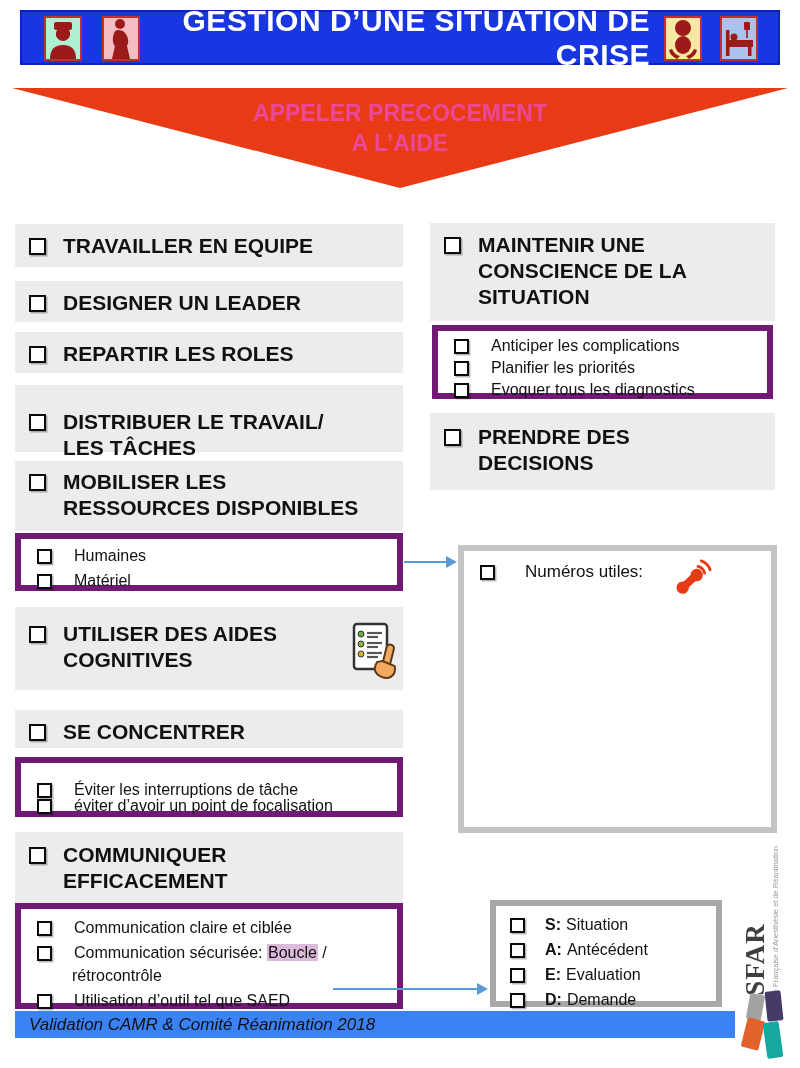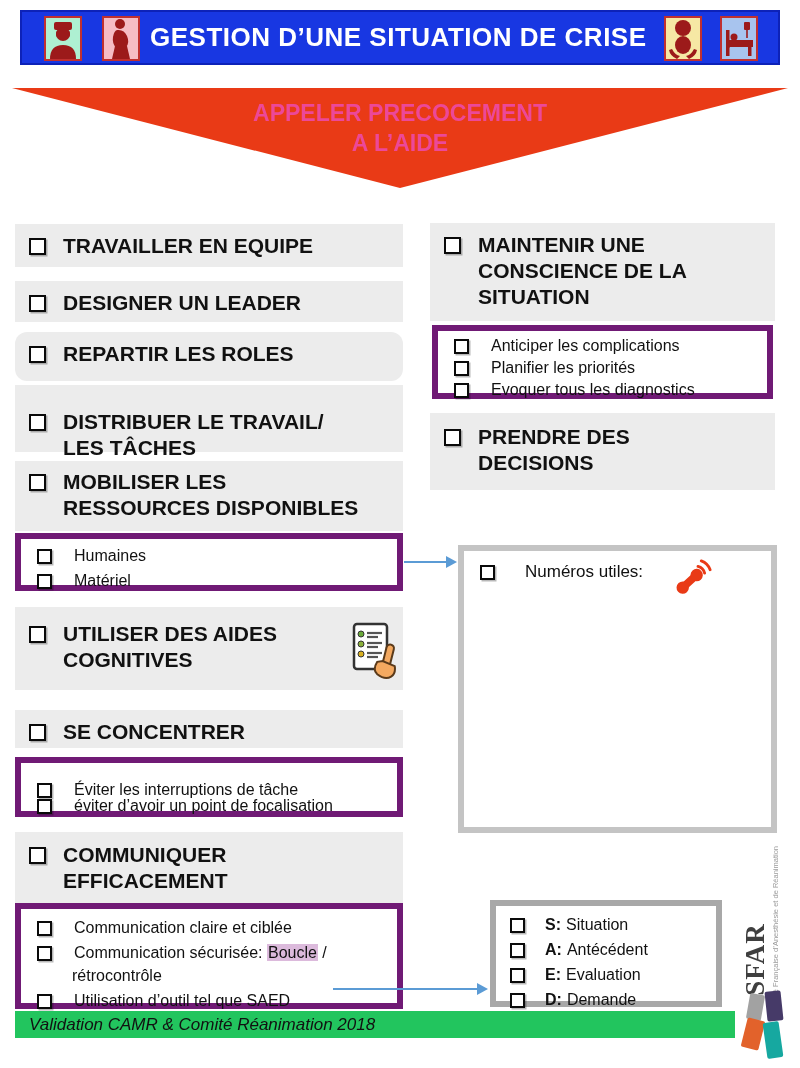--- a/index.html
+++ b/index.html
@@ -2,22 +2,22 @@
 <html><head>
 <meta charset="utf-8">
 <style>
   html,body{margin:0;padding:0;background:#fff;}
   #page{position:relative;width:800px;height:1068px;background:#fff;overflow:hidden;
         font-family:"Liberation Sans", sans-serif;color:#111;}
   .abs{position:absolute;}
   
   #hdr{left:20px;top:10px;width:760px;height:55px;background:#1837e2;border:2px solid #0d22b8;
        box-sizing:border-box;display:flex;align-items:center;}
-  #hdr-title{position:absolute;left:128px;right:128px;text-align:left;color:#fff;
-       font-weight:bold;font-size:26px;letter-spacing:.5px;}
+  #hdr-title{position:absolute;left:128px;right:128px;text-align:right;color:#fff;
+       font-weight:bold;font-size:30px;letter-spacing:.5px;}
   .hicon{position:absolute;top:4px;width:38px;height:45px;border:2px solid #c03030;box-sizing:border-box;}
   
   #banner-text{left:0;top:98px;width:800px;text-align:center;color:#ec4899;font-weight:bold;
        font-size:23px;line-height:30px;}
   
   .cb{display:inline-block;width:13px;height:13px;border:2.6px solid #0a0a0a;background:#fff;
       box-shadow:1.5px 1.5px 0 rgba(0,0,0,.28);flex:none;}
   .cb-sm{width:11px;height:11px;border-width:2.2px;}
   
   .g-item{position:absolute;left:15px;width:388px;background:#ececec;display:flex;
@@ -30,21 +30,21 @@
   .w-row{position:absolute;left:0;display:flex;align-items:flex-start;width:100%;box-sizing:border-box;
       padding-left:16px;font-size:16px;line-height:22px;}
   .w-row .cb-sm{margin-top:4px;}
   .w-txt{margin-left:22px;}
   .hl{background:#dcbadc;padding:0 1px;}
   
   .arrow-line{position:absolute;height:2px;background:#5b9bd5;}
   .arrow-head{position:absolute;width:0;height:0;border-top:6px solid transparent;
       border-bottom:6px solid transparent;border-left:11px solid #5b9bd5;}
   
-  #footer{left:15px;top:1011px;width:720px;height:27px;background:#22c55e;display:flex;
+  #footer{left:15px;top:1011px;width:720px;height:27px;background:#3b82f6;display:flex;
       align-items:center;padding-left:14px;box-sizing:border-box;font-style:italic;font-size:17px;}
   
   .saed-row{position:absolute;left:0;width:100%;display:flex;align-items:flex-start;
       padding-left:14px;box-sizing:border-box;font-size:16px;line-height:22px;}
   .saed-row .cb-sm{margin-top:4px;}
   .saed-key{font-weight:bold;margin-left:20px;}
   .saed-text{margin-left:5px;}
   
   #sfar-word{left:713px;top:922px;width:84px;height:70px;}
   #sfar-word span{position:absolute;left:0;top:22px;width:84px;text-align:center;display:block;
@@ -114,21 +114,21 @@
   </div>
 
   <div class="g-item" style="top:224px;height:43px;">
     <span class="cb"></span>
     <span class="g-label">TRAVAILLER EN EQUIPE</span>
   </div>
   <div class="g-item" style="top:281px;height:41px;">
     <span class="cb"></span>
     <span class="g-label">DESIGNER UN LEADER</span>
   </div>
-  <div class="g-item" style="top:332px;height:49px;border-radius:12px;">
+  <div class="g-item" style="top:332px;height:41px;">
     <span class="cb"></span>
     <span class="g-label">REPARTIR LES ROLES</span>
   </div>
   <div class="g-item" style="top:385px;height:67px;padding-top:24px;">
     <span class="cb"></span>
     <span class="g-label">DISTRIBUER LE TRAVAIL/
 LES TÂCHES</span>
   </div>
   <div class="g-item" style="top:461px;height:70px;padding-top:8px;">
     <span class="cb"></span>

